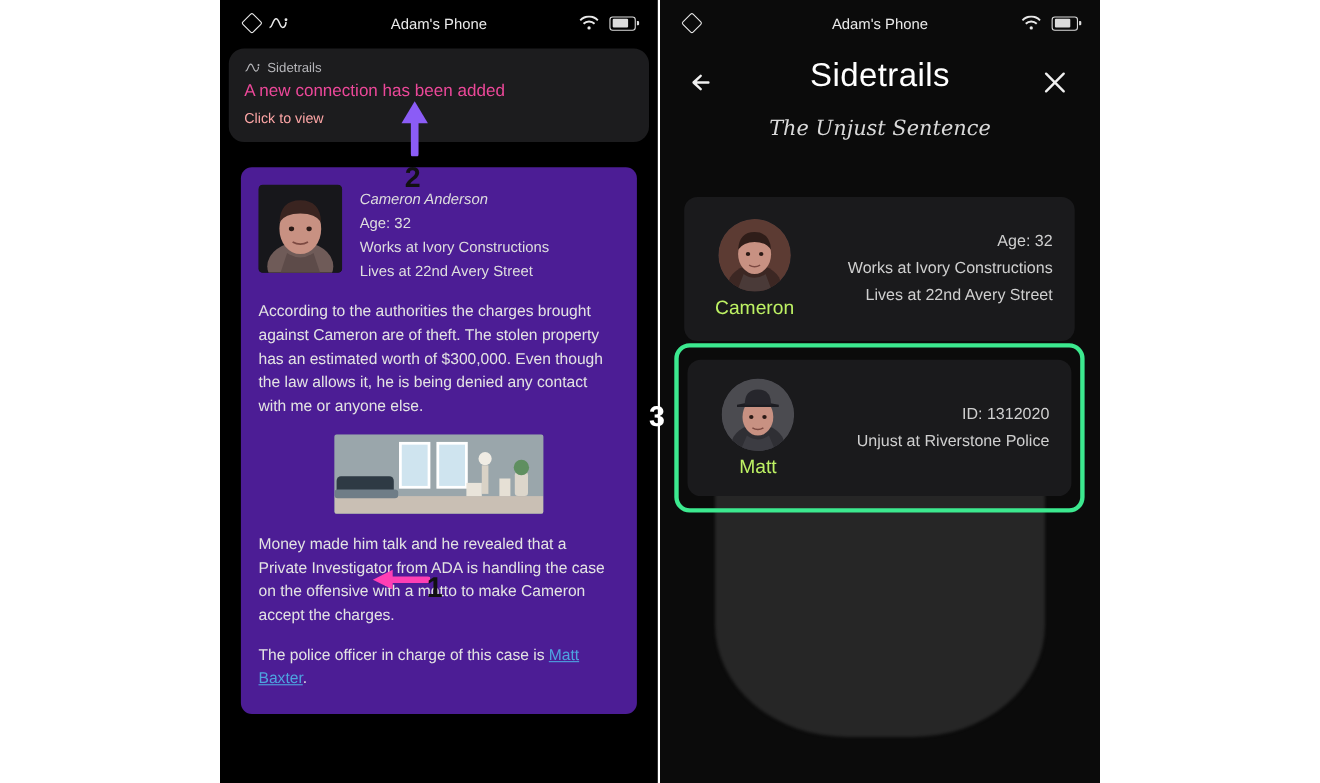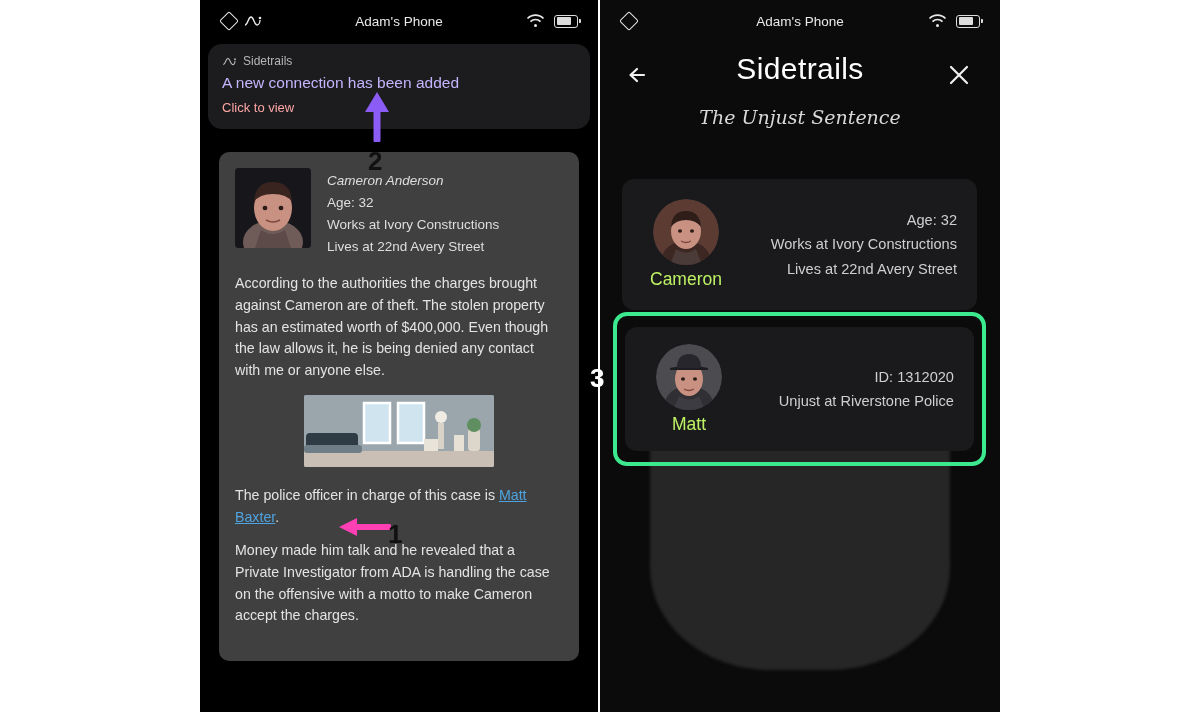--- a/index.html
+++ b/index.html
@@ -111,35 +111,35 @@
   .notif-app {
     display: flex;
     align-items: center;
     gap: 6px;
     font-size: 12px;
     color: #b6b6ba;
     margin-bottom: 6px;
   }
   .notif-title {
     font-size: 15.5px;
-    color: #c4b5fd;
+    color: #ec4899;
     margin-bottom: 8px;
   }
   .notif-sub {
     font-size: 13px;
     color: #fca5a5;
   }
 
   
   .card {
     position: absolute;
     left: 219px;
     top: 152px;
     width: 360px;
-    background: #404040;
+    background: #4c1d95;
     border-radius: 10px;
     box-sizing: border-box;
     padding: 16px 16px 20px 16px;
     color: #e6e6e6;
   }
   .profile-row {
     display: flex;
     gap: 16px;
     align-items: flex-start;
     margin-bottom: 16px;
@@ -358,42 +358,42 @@
         </svg>
       </div>
       <div class="profile-meta">
         <div class="nm">Cameron Anderson</div>
         <div>Age: 32</div>
         <div>Works at Ivory Constructions</div>
         <div>Lives at 22nd Avery Street</div>
       </div>
     </div>
 
-    <p class="body-text">According to the authorities the charges brought against Cameron are of theft. The stolen property has an estimated worth of $400,000. Even though the law allows it, he is being denied any contact with me or anyone else.</p>
+    <p class="body-text">According to the authorities the charges brought against Cameron are of theft. The stolen property has an estimated worth of $300,000. Even though the law allows it, he is being denied any contact with me or anyone else.</p>
 
     <div class="article-img">
       <svg viewBox="0 0 190 72" width="190" height="72">
         <rect width="190" height="72" fill="#9aa6ab"></rect>
         <rect x="0" y="56" width="190" height="16" fill="#c9bfb4"></rect>
         <rect x="60" y="8" width="26" height="40" fill="#cfe4ef" stroke="#ffffff" stroke-width="2.5"></rect>
         <rect x="94" y="8" width="26" height="40" fill="#cfe4ef" stroke="#ffffff" stroke-width="2.5"></rect>
         <rect x="2" y="38" width="52" height="18" rx="4" fill="#2e3a44"></rect>
         <rect x="0" y="50" width="58" height="8" rx="3" fill="#6f7d87"></rect>
         <circle cx="137" cy="22" r="6" fill="#f0ece4"></circle>
         <rect x="134" y="28" width="6" height="26" fill="#d9d2c6"></rect>
         <rect x="150" y="40" width="10" height="16" fill="#e6e0d5"></rect>
         <rect x="164" y="34" width="12" height="22" rx="3" fill="#dcd6cb"></rect>
         <circle cx="170" cy="30" r="7" fill="#5f8f60"></circle>
         <rect x="120" y="44" width="14" height="12" fill="#e9e4da"></rect>
       </svg>
     </div>
 
+    <p class="body-text" style="margin-top:12px">Money made him talk and he revealed that a Private Investigator from ADA is handling the case on the offensive with a motto to make Cameron accept the charges.</p>
+
     <p class="body-text p-tight"><span>The police officer in charge of this case is </span><a class="link" href="#">Matt Baxter</a><span>.</span></p>
-
-    <p class="body-text" style="margin-top:12px">Money made him talk and he revealed that a Private Investigator from ADA is handling the case on the offensive with a motto to make Cameron accept the charges.</p>
   </div>
 
   <div class="phone phone-right">
 
     <div class="status-bar">
       <span class="sb-left">
         <span class="diamond"></span>
       </span>
       <span class="sb-title">Adam's Phone</span>
       <span class="sb-right">

